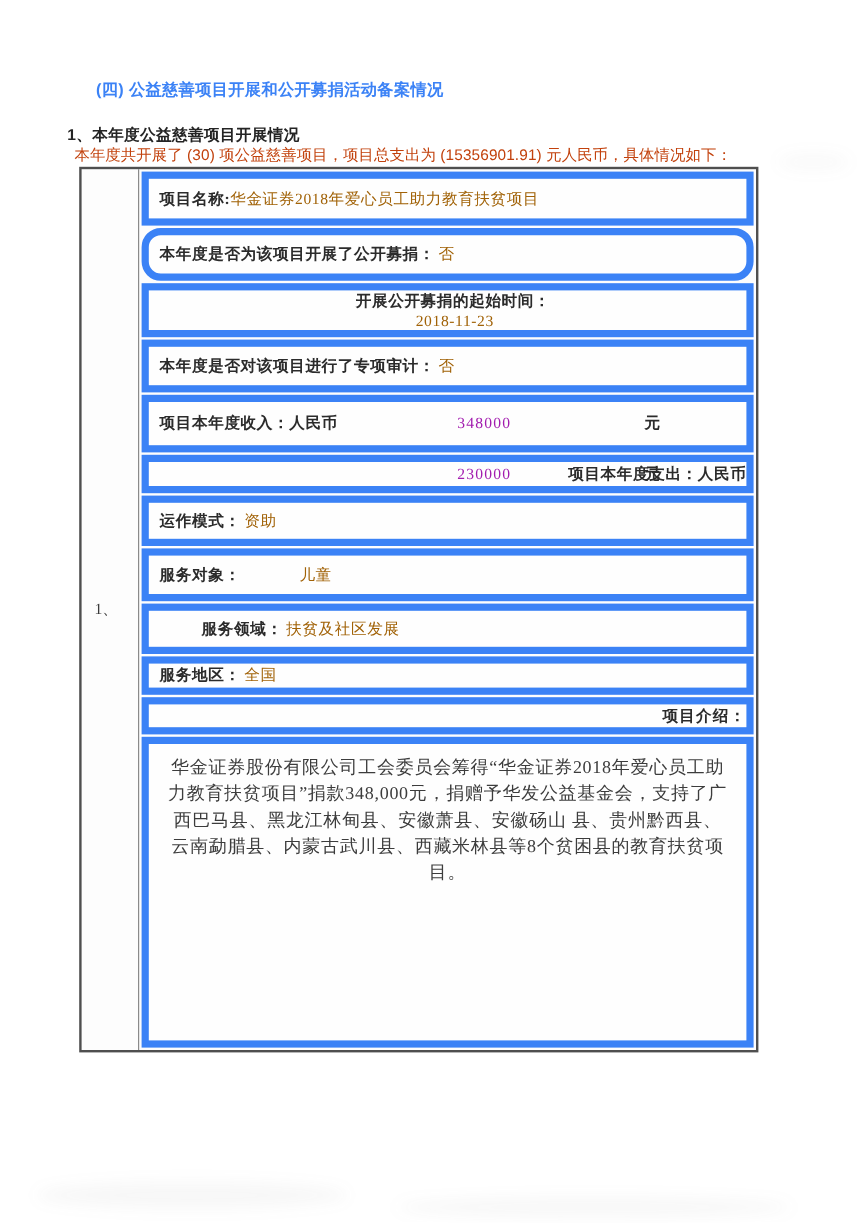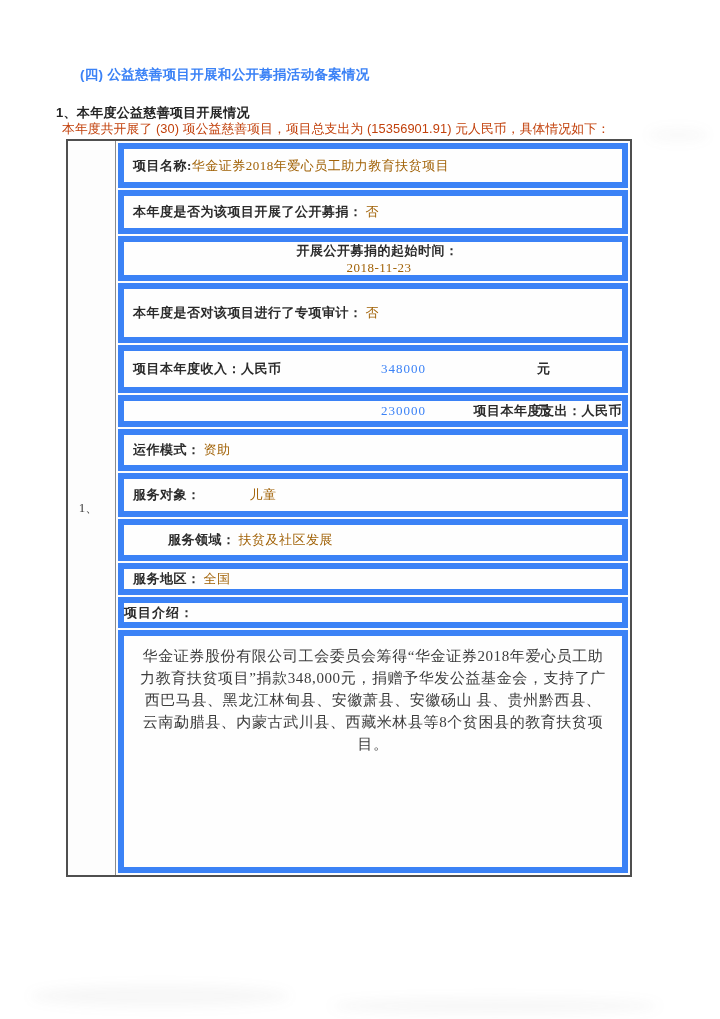--- a/index.html
+++ b/index.html
@@ -61,37 +61,37 @@
   }
   .row {
     border: 6px solid #3b82f6;
     display: flex; align-items: center;
     padding-left: 9px;
     font-size: 13px;
     position: relative;
     background: #fefefe;
   }
   .r1 { height: 45px; }
-  .r2 { height: 44px; }
+  .r2 { height: 44px; border-radius: 16px; }
   .r3 { height: 45px; flex-direction: column; }
-  .r4 { height: 60px; }
+  .r4 { height: 44px; }
   .r5 { height: 48px; }
   .r6 { height: 32px; justify-content: flex-end; }
   .r7 { height: 42px; }
   .r8 { height: 44px; gap: 46px; }
   .r9 { height: 42px; padding-left: 44px; }
   .r10 { height: 32px; }
-  .r11 { height: 31px; justify-content: flex-start; padding-left: 0; }
+  .r11 { height: 31px; justify-content: flex-end; padding-left: 0; }
   .r12 { flex: 1; display: block; padding: 9px 14px 0 14px; }
 
   .lbl { font-weight: bold; color: #2b2b2b; letter-spacing: 0.5px; white-space: pre; }
   .val { color: #a16207; margin-left: 3px; letter-spacing: 0.5px; }
   .amt {
     position: absolute; left: 257px; top: 50%; transform: translateY(-50%);
-    color: #3b82f6; letter-spacing: 1px;
+    color: #a21caf; letter-spacing: 1px;
   }
   .unit {
     position: absolute; left: 413px; top: 50%; transform: translateY(-50%);
     font-weight: bold; color: #2b2b2b;
   }
   .intro-hdr { font-weight: bold; color: #2b2b2b; font-size: 13px; letter-spacing: 1px; }
   .intro-text {
     font-size: 15px; color: #3c3c3c;
     line-height: 22px;
     text-align: center;

